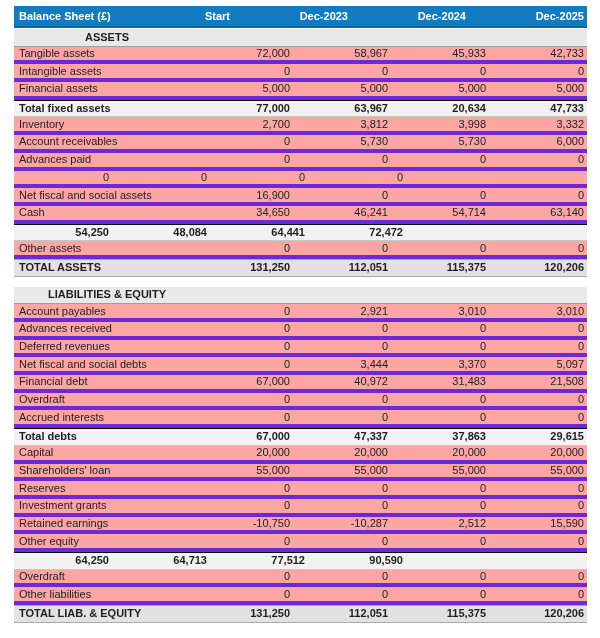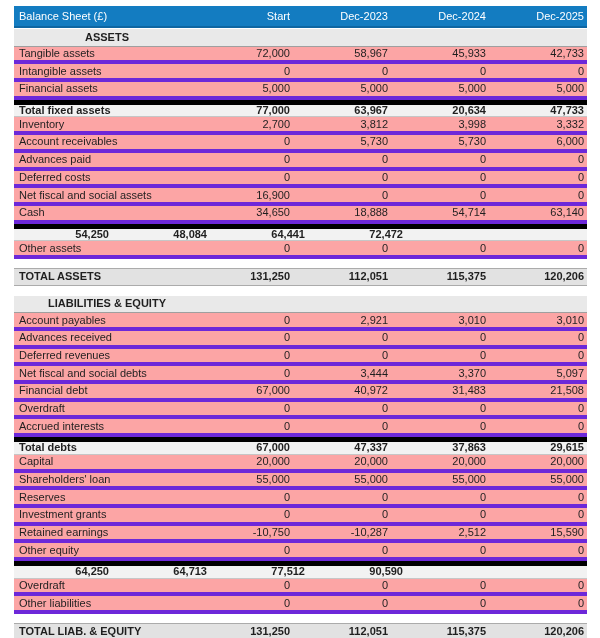--- a/index.html
+++ b/index.html
@@ -10,50 +10,50 @@
   }
   .page{position:relative;width:600px;height:638px;background:#ffffff;}
   .bs-table{
     position:absolute;left:14px;top:6px;width:573px;
     font-size:11px;line-height:1;
   }
   .thead{
     display:flex;align-items:center;height:20px;
     background:var(--header-bg,#137cc1);
     border-bottom:2px solid var(--header-border,#0e66a2);
-    color:#ffffff;font-weight:normal;
+    color:#ffffff;font-weight:bold;
     margin-bottom:1px;
+    gap:20px;
   }
   .row{
     display:flex;align-items:center;height:17.7px;
     box-sizing:border-box;
     border-bottom:4px solid #6d28d9;
     background:#fca5a5;
   }
   .cell{box-sizing:border-box;white-space:nowrap;}
   .label{flex:1;padding-left:5px;overflow:hidden;}
   .num{width:98px;text-align:right;padding-right:3px;}
   .section{
     background:var(--section-bg,#e9e9e9);
     font-weight:bold;
     border-bottom:1px solid #9f9f9f;
     text-align:center;
   }
   .subtotal{
     background:var(--subtotal-bg,#f2f2f2);
     font-weight:bold;
-    border-top:5px solid #000000;
+    border-top:1px solid #000000;
     border-bottom:1px solid #c6c6c6;
   }
   .grandtotal{
     background:var(--grandtotal-bg,#e2e2e2);
     font-weight:bold;
     border-top:1px solid #ababab;
     border-bottom:1px solid #ababab;
-    margin-top:9px;
   }
   .spacer{height:10px;background:#ffffff;border:none;}
 </style>
 </head>
 <body>
 
 <div class="page">
   <div class="bs-table">
     <div class="thead">
       <div class="cell label">Balance Sheet (£)</div>
@@ -113,37 +113,36 @@
           <div class="cell num">6,000</div>
         </div>
         <div class="row data">
           <div class="cell label">Advances paid</div>
           <div class="cell num">0</div>
           <div class="cell num">0</div>
           <div class="cell num">0</div>
           <div class="cell num">0</div>
         </div>
         <div class="row data">
-          <div class="cell label">Deferred costs</div>
           <div class="cell num">0</div>
           <div class="cell num">0</div>
           <div class="cell num">0</div>
           <div class="cell num">0</div>
         </div>
         <div class="row data">
           <div class="cell label">Net fiscal and social assets</div>
           <div class="cell num">16,900</div>
           <div class="cell num">0</div>
           <div class="cell num">0</div>
           <div class="cell num">0</div>
         </div>
         <div class="row data">
           <div class="cell label">Cash</div>
           <div class="cell num">34,650</div>
-          <div class="cell num">18,888</div>
+          <div class="cell num">46,241</div>
           <div class="cell num">54,714</div>
           <div class="cell num">63,140</div>
         </div>
         <div class="row subtotal">
           <div class="cell num">54,250</div>
           <div class="cell num">48,084</div>
           <div class="cell num">64,441</div>
           <div class="cell num">72,472</div>
         </div>
         <div class="row data">

